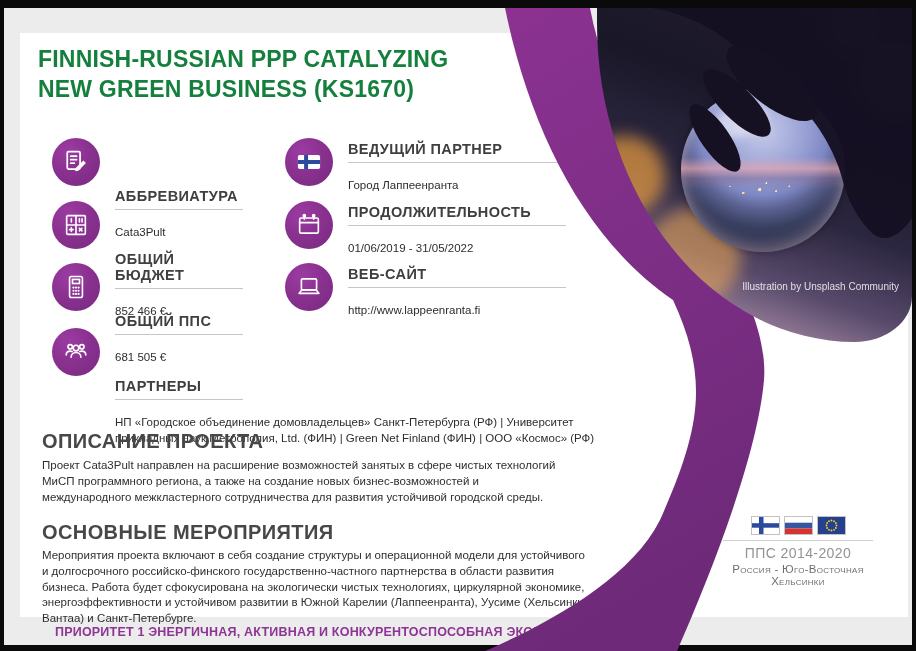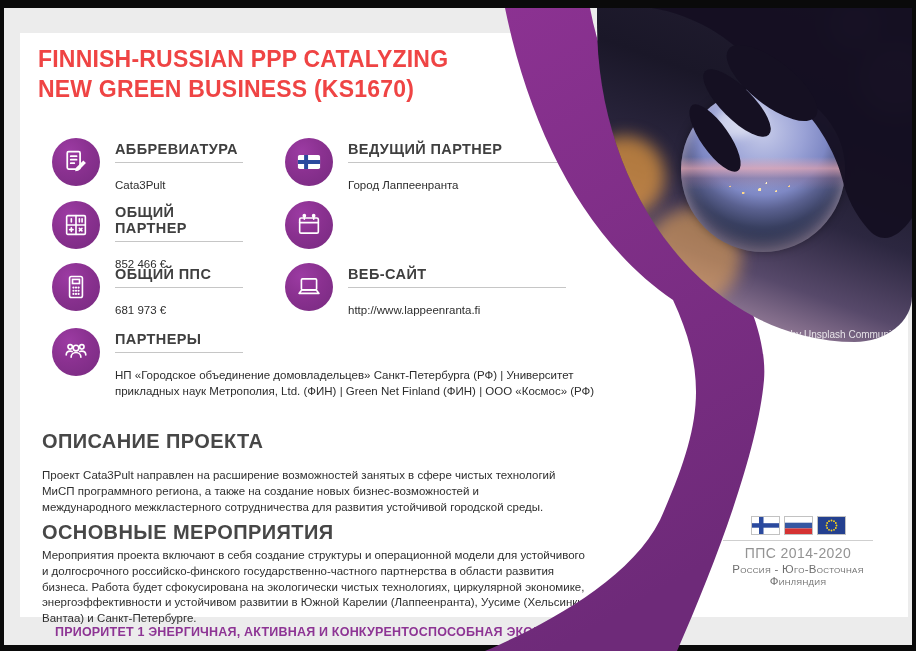--- a/index.html
+++ b/index.html
@@ -2,31 +2,31 @@
 <html><head>
 <meta charset="utf-8">
 <style>
   html,body{margin:0;padding:0;background:#2b2b2b;}
   .page{position:relative;width:916px;height:651px;background:#0a0a0a;overflow:hidden;
         font-family:"Liberation Sans",sans-serif;}
   .bg-frame{position:absolute;left:4px;right:4px;top:8px;bottom:6px;background:#ececec;}
   .card{position:absolute;left:20px;top:33px;width:888px;height:584px;background:#ffffff;}
 
   .title{position:absolute;left:38px;top:44px;font-size:23px;line-height:30px;font-weight:bold;
-         color:#ef4444;letter-spacing:.2px;}
+         color:#15803d;letter-spacing:.2px;}
 
   .item{position:absolute;display:flex;gap:15px;}
   .icon-circle{width:48px;height:48px;border-radius:50%;flex:none;
                background:radial-gradient(circle at 35% 28%,#9c3ba3 0%,#8a3190 45%,#772a80 100%);
                display:flex;align-items:center;justify-content:center;}
   .icon-circle svg{width:28px;height:28px;}
   .item-body{padding-top:3px;}
   .item-label{font-size:14.5px;font-weight:bold;color:#3f3f3f;letter-spacing:.4px;
               padding-bottom:5px;border-bottom:1px solid #c6c6c6;}
-  .w1{width:128px;}
+  .w1{width:128px;margin-top:47px;}
   .w2{width:218px;}
   .item-value{margin-top:15px;font-size:11.5px;color:#2d2d2d;line-height:15.5px;}
   .partners-value{width:482px;}
 
   .section-heading{position:absolute;left:42px;font-size:20px;font-weight:bold;color:#474747;
                    letter-spacing:.4px;}
   .section-body{position:absolute;left:42px;font-size:11.5px;line-height:15.8px;color:#2f2f2f;}
 
   .priority{position:absolute;left:55px;top:625px;font-size:12.5px;font-weight:bold;color:#8d3494;
             letter-spacing:.2px;}
@@ -58,21 +58,21 @@
   .ball-lights{position:absolute;left:0;top:0;width:100%;height:100%;border-radius:50%;
         background-image:
           radial-gradient(circle 2.6px at 48% 62%,#ffe8ae 0 55%,transparent 70%),
           radial-gradient(circle 2px at 38% 64%,#ffd98a 0 55%,transparent 70%),
           radial-gradient(circle 1.6px at 58% 63%,#ffe0a0 0 55%,transparent 70%),
           radial-gradient(circle 1.6px at 66% 60%,#f8d090 0 55%,transparent 70%),
           radial-gradient(circle 1.4px at 30% 60%,#f0c888 0 55%,transparent 70%),
           radial-gradient(circle 1.4px at 52% 58%,#fff0c0 0 55%,transparent 70%);}
   .ball-shine{position:absolute;left:18%;top:10%;width:34%;height:20%;border-radius:50%;
         background:rgba(255,255,255,.5);filter:blur(5px);transform:rotate(-18deg);}
-  .photo-credit{position:absolute;right:13px;top:273px;font-size:10px;color:rgba(255,255,255,.82);margin-top:48px;}
+  .photo-credit{position:absolute;right:13px;top:273px;font-size:10px;color:rgba(255,255,255,.82);}
 
   
   .funding{position:absolute;left:712px;top:516px;width:172px;text-align:center;}
   .flags{display:flex;justify-content:center;gap:4px;}
   .flag{width:27px;height:17px;border:1px solid #c2c2c2;box-sizing:content-box;overflow:hidden;}
   .flag svg{display:block;}
   .funding-rule{width:150px;height:1px;background:#cfcfcf;margin:5px auto 4px;}
   .programme{font-size:14px;color:#939393;letter-spacing:.4px;}
   .region{font-size:11.5px;color:#6f6f6f;font-variant:small-caps;letter-spacing:.3px;margin-top:2px;}
   .funding-note{font-size:9.5px;color:#4f4f4f;line-height:12.5px;margin-top:9px;}
@@ -118,21 +118,21 @@
         <line x1="14.9" y1="6.6" x2="14.9" y2="9.4"></line>
             <line x1="17.2" y1="6.6" x2="17.2" y2="9.4"></line>
         <line x1="6.5" y1="16" x2="9.5" y2="16"></line>
             <line x1="8" y1="14.5" x2="8" y2="17.5"></line>
         <line x1="14.9" y1="14.9" x2="17.1" y2="17.1"></line>
             <line x1="17.1" y1="14.9" x2="14.9" y2="17.1"></line>
       </g>
         </svg>
     </div>
     <div class="item-body">
-      <div class="item-label w1">ОБЩИЙ ПАРТНЕР</div>
+      <div class="item-label w1">ОБЩИЙ БЮДЖЕТ</div>
       <div class="item-value">852 466 €</div>
     </div>
   </div>
 
   <div class="item" style="left:52px;top:263px;">
     <div class="icon-circle">
       <svg viewBox="0 0 24 24">
           <g fill="none" stroke="#fff" stroke-width="1.4">
         <rect x="6.5" y="3" width="11" height="18" rx="1.5"></rect>
         <rect x="9" y="5.5" width="6" height="3.5"></rect>
@@ -145,21 +145,21 @@
             <circle cx="12" cy="15.2" r=".95"></circle>
             <circle cx="14.2" cy="15.2" r=".95"></circle>
         <circle cx="9.8" cy="17.9" r=".95"></circle>
             <circle cx="12" cy="17.9" r=".95"></circle>
             <circle cx="14.2" cy="17.9" r=".95"></circle>
           </g>
         </svg>
     </div>
     <div class="item-body">
       <div class="item-label w1">ОБЩИЙ ППС</div>
-      <div class="item-value">681 973 €</div>
+      <div class="item-value">681 505 €</div>
     </div>
   </div>
 
   <div class="item" style="left:52px;top:328px;">
     <div class="icon-circle">
       <svg viewBox="0 0 24 24">
           <g fill="none" stroke="#fff" stroke-width="1.4" stroke-linecap="round">
         <circle cx="12" cy="8.6" r="2.4"></circle>
         <path d="M7.8 16.5 c0-2.4 1.9-4.1 4.2-4.1 s4.2 1.7 4.2 4.1"></path>
         <circle cx="7" cy="7.6" r="1.9"></circle>
@@ -195,39 +195,43 @@
           <g fill="none" stroke="#fff" stroke-width="1.4" stroke-linecap="round">
         <rect x="4" y="6" width="16" height="13" rx="1.2"></rect>
         <line x1="4" y1="10" x2="20" y2="10"></line>
         <line x1="8" y1="4" x2="8" y2="7"></line>
             <line x1="16" y1="4" x2="16" y2="7"></line>
         <circle cx="8" cy="4" r=".9"></circle>
             <circle cx="16" cy="4" r=".9"></circle>
           </g>
         </svg>
     </div>
+    <div class="item-body">
+      <div class="item-label w2">ПРОДОЛЖИТЕЛЬНОСТЬ</div>
+      <div class="item-value">01/06/2019 - 31/05/2022</div>
+    </div>
   </div>
 
   <div class="item" style="left:285px;top:263px;justify-content:space-between;">
     <div class="icon-circle">
       <svg viewBox="0 0 24 24">
           <g fill="none" stroke="#fff" stroke-width="1.4" stroke-linejoin="round">
         <rect x="5.5" y="5" width="13" height="9.5" rx="1"></rect>
         <path d="M3.5 17.5 h17 l-2.2-3 h-12.6 z"></path>
           </g>
         </svg>
     </div>
     <div class="item-body">
       <div class="item-label w2">ВЕБ-САЙТ</div>
       <div class="item-value">http://www.lappeenranta.fi</div>
     </div>
   </div>
 
   <div class="section-heading" style="top:430px;">ОПИСАНИЕ ПРОЕКТА</div>
-  <div class="section-body" style="top:468px;width:528px;">Проект Cata3Pult направлен на расширение возможностей занятых в сфере чистых технологий МиСП программного региона, а также на создание новых бизнес-возможностей и международного межкластерного сотрудничества для развития устойчивой городской среды.</div>
+  <div class="section-body" style="top:458px;width:528px;">Проект Cata3Pult направлен на расширение возможностей занятых в сфере чистых технологий МиСП программного региона, а также на создание новых бизнес-возможностей и международного межкластерного сотрудничества для развития устойчивой городской среды.</div>
 
   <div class="section-heading" style="top:521px;text-align:right;">ОСНОВНЫЕ МЕРОПРИЯТИЯ</div>
   <div class="section-body" style="top:548px;width:552px;">Мероприятия проекта включают в себя создание структуры и операционной модели для устойчивого и долгосрочного российско-финского государственно-частного партнерства в области развития бизнеса. Работа будет сфокусирована на экологически чистых технологиях, циркулярной экономике, энергоэффективности и устойчивом развитии в Южной Карелии (Лаппеенранта), Уусиме (Хельсинки и Вантаа) и Санкт-Петербурге.</div>
 
   <div class="priority">ПРИОРИТЕТ 1 ЭНЕРГИЧНАЯ, АКТИВНАЯ И КОНКУРЕНТОСПОСОБНАЯ ЭКОНОМИКА</div>
 
   <svg class="ribbon" width="916" height="651" viewBox="0 0 916 651">
     <defs>
       <linearGradient id="ribgrad" x1="0" y1="0" x2="0.25" y2="1">
         <stop offset="0" stop-color="#8c3292"></stop>
@@ -298,15 +302,15 @@
             <circle cx="9.17" cy="11" r=".9"></circle>
               <circle cx="8.5" cy="8.5" r=".9"></circle>
             <circle cx="9.17" cy="6" r=".9"></circle>
               <circle cx="11" cy="4.17" r=".9"></circle>
             </g>
           </svg>
       </div>
     </div>
     <div class="funding-rule"></div>
     <div class="programme">ППС 2014-2020</div>
-    <div class="region">Россия - Юго-Восточная Финляндия</div>
+    <div class="region">Россия - Юго-Восточная Хельсинки</div>
   </div>
 </div>
 
 </body></html>

